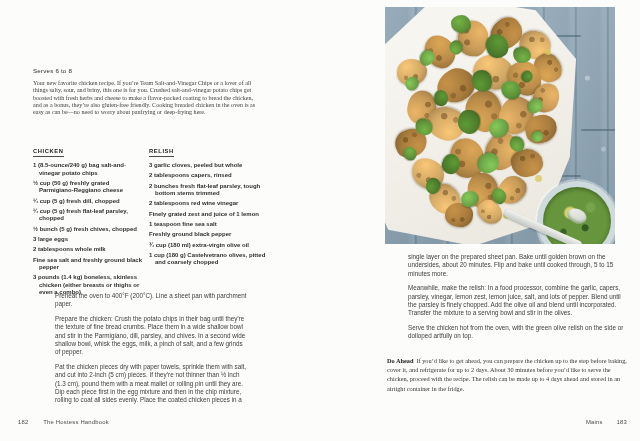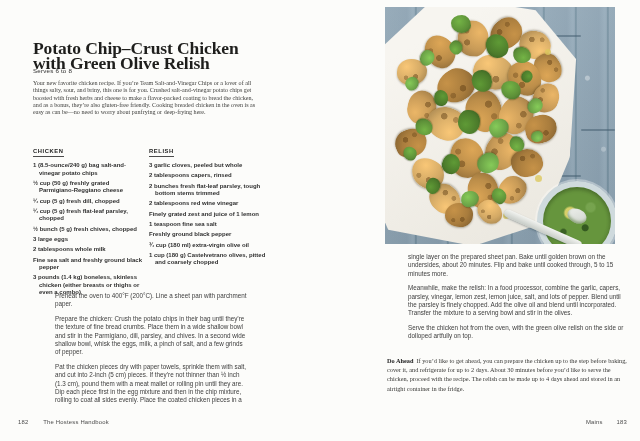--- a/index.html
+++ b/index.html
@@ -66,24 +66,20 @@
          box-shadow:0 1px 2px rgba(30,50,60,.35);}
   .spoonhead{position:absolute;left:182px;top:202px;width:20px;height:14px;border-radius:50%;
          background:linear-gradient(135deg,#eef0ec,#cfd4cd);transform:rotate(24deg);
          box-shadow:inset 0 -2px 3px rgba(70,110,40,.5);}
 </style>
 </head>
 <body>
 
 <div class="spread">
 
-  <h1 class="title">
-    <span>Potato Chip–Crust Chicken</span>
-    <span>with Green Olive Relish</span>
-  </h1>
 
   <div class="serves">Serves 6 to 8</div>
 
   <p class="intro">Your new favorite chicken recipe. If you’re Team Salt-and-Vinegar Chips or a lover of all things salty, sour, and briny, this one is for you. Crushed salt-and-vinegar potato chips get boosted with fresh herbs and cheese to make a flavor-packed coating to bread the chicken, and as a bonus, they’re also gluten-free friendly. Cooking breaded chicken in the oven is as easy as can be—no need to worry about panfrying or deep-frying here.</p>
 
   <div class="cols">
     <div class="col chicken">
       <div class="ihdr">
         <span>CHICKEN</span>
       </div>

